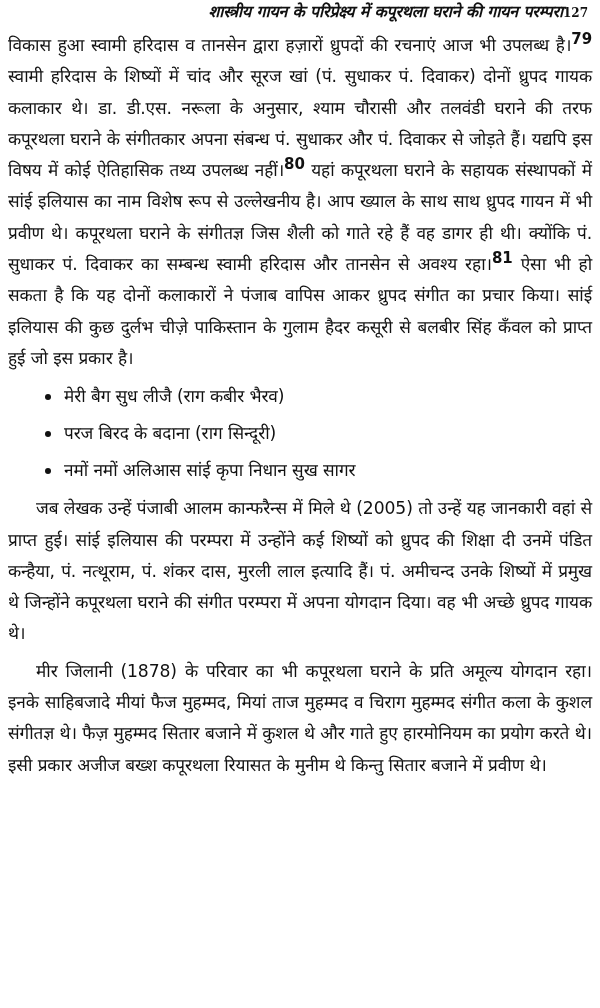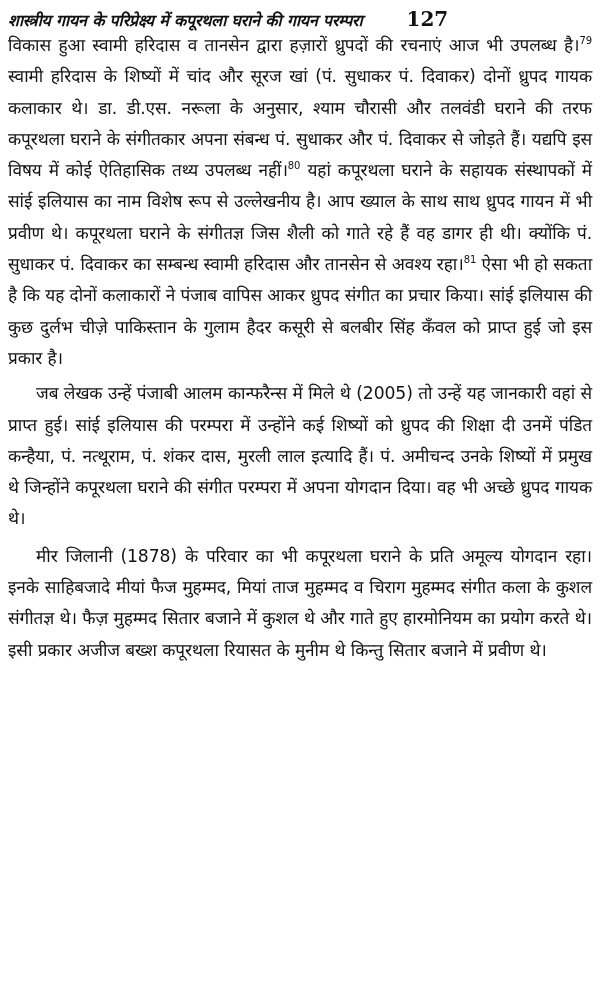--- a/index.html
+++ b/index.html
@@ -3,39 +3,39 @@
 <meta charset="utf-8">
 <style>
   html, body { margin: 0; padding: 0; background: #ffffff; }
   body {
     width: 600px; height: 1008px; overflow: hidden;
     font-family: "DejaVu Sans", "Liberation Sans", sans-serif;
     color: #111111;
   }
   .page { position: relative; width: 600px; height: 1008px; box-sizing: border-box; padding: 0 8px 0 8px; }
   .running-head {
-    display: flex; justify-content: flex-start; align-items: baseline;
-    padding-top: 7px; height: 30px; box-sizing: border-box; gap: 44px;
+    display: flex; justify-content: flex-end; align-items: baseline;
+    height: 30px; box-sizing: border-box;
   }
   .running-title {
     font-family: "DejaVu Serif", "Liberation Serif", serif;
     font-weight: bold; font-style: italic; font-size: 16px; letter-spacing: -0.2px;
   }
   .page-number {
     font-family: "DejaVu Serif", "Liberation Serif", serif;
-    font-weight: bold; font-size: 20px; padding-right: 4px;
+    font-weight: bold; font-size: 12px; padding-right: 4px;
   }
   .body-text {
     font-size: 17.2px; line-height: 31.3px; text-align: justify;
     letter-spacing: -0.1px; margin: 0;
   }
   .para { margin: 0; }
   .para.indent { text-indent: 28px; }
   .para-gap { margin-top: 6px; }
-  sup.fn { font-size: 10px; vertical-align: 7px; line-height: 0; }
+  sup.fn { font-size: 15px; vertical-align: 7px; line-height: 0; font-weight: bold; }
   ul.verse-list { list-style: none; margin: 4px 0 4px 0; padding: 0; }
   ul.verse-list li { position: relative; padding-left: 56px; line-height: 37px; font-size: 17.2px; }
   ul.verse-list li.bullet::before {
     content: ""; position: absolute; left: 37px; top: 16px;
     width: 6px; height: 6px; border-radius: 50%; background: #111;
   }
   .verse-cont { padding-left: 56px; line-height: 37px; font-size: 17.2px; }
 </style>
 </head>
 <body>
@@ -43,18 +43,21 @@
 <div class="page">
   <div class="running-head">
     <span class="running-title">शास्त्रीय गायन के परिप्रेक्ष्य में कपूरथला घराने की गायन परम्परा</span>
     <span class="page-number">127</span>
   </div>
 
   <div class="body-text">
     <p class="para"><span>विकास हुआ स्वामी हरिदास व तानसेन द्वारा हज़ारों ध्रुपदों की रचनाएं आज भी उपलब्ध है।</span><sup class="fn">79</sup><span> स्वामी हरिदास के शिष्यों में चांद और सूरज खां (पं. सुधाकर पं. दिवाकर) दोनों ध्रुपद गायक कलाकार थे। डा. डी.एस. नरूला के अनुसार, श्याम चौरासी और तलवंडी घराने की तरफ कपूरथला घराने के संगीतकार अपना संबन्ध पं. सुधाकर और पं. दिवाकर से जोड़ते हैं। यद्यपि इस विषय में कोई ऐतिहासिक तथ्य उपलब्ध नहीं।</span><sup class="fn">80</sup><span> यहां कपूरथला घराने के सहायक संस्थापकों में सांई इलियास का नाम विशेष रूप से उल्लेखनीय है। आप ख्याल के साथ साथ ध्रुपद गायन में भी प्रवीण थे। कपूरथला घराने के संगीतज्ञ जिस शैली को गाते रहे हैं वह डागर ही थी। क्योंकि पं. सुधाकर पं. दिवाकर का सम्बन्ध स्वामी हरिदास और तानसेन से अवश्य रहा।</span><sup class="fn">81</sup><span> ऐसा भी हो सकता है कि यह दोनों कलाकारों ने पंजाब वापिस आकर ध्रुपद संगीत का प्रचार किया। सांई इलियास की कुछ दुर्लभ चीज़े पाकिस्तान के गुलाम हैदर कसूरी से बलबीर सिंह कँवल को प्राप्त हुई जो इस प्रकार है।</span></p>
 
     <ul class="verse-list">
+      <li class="bullet">मेरी बैग सुध लीजै (राग कबीर भैरव)</li>
+      <li class="bullet">परज बिरद के बदाना (राग सिन्दूरी)</li>
+      <li class="bullet">नमों नमों अलिआस सांई कृपा निधान सुख सागर</li>
     </ul>
 
     <p class="para indent">जब लेखक उन्हें पंजाबी आलम कान्फरैन्स में मिले थे (2005) तो उन्हें यह जानकारी वहां से प्राप्त हुई। सांई इलियास की परम्परा में उन्होंने कई शिष्यों को ध्रुपद की शिक्षा दी उनमें पंडित कन्हैया, पं. नत्थूराम, पं. शंकर दास, मुरली लाल इत्यादि हैं। पं. अमीचन्द उनके शिष्यों में प्रमुख थे जिन्होंने कपूरथला घराने की संगीत परम्परा में अपना योगदान दिया। वह भी अच्छे ध्रुपद गायक थे।</p>
     <p class="para indent para-gap">मीर जिलानी (1878) के परिवार का भी कपूरथला घराने के प्रति अमूल्य योगदान रहा। इनके साहिबजादे मीयां फैज मुहम्मद, मियां ताज मुहम्मद व चिराग मुहम्मद संगीत कला के कुशल संगीतज्ञ थे। फैज़ मुहम्मद सितार बजाने में कुशल थे और गाते हुए हारमोनियम का प्रयोग करते थे। इसी प्रकार अजीज बख्श कपूरथला रियासत के मुनीम थे किन्तु सितार बजाने में प्रवीण थे।</p>
   </div>
 </div>
 
 </body></html>

